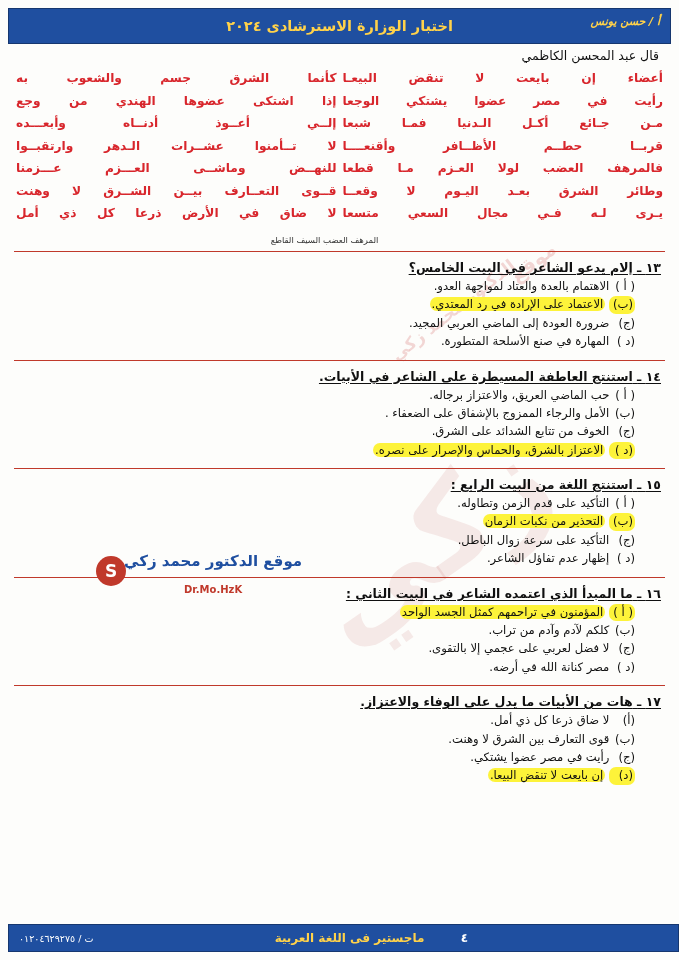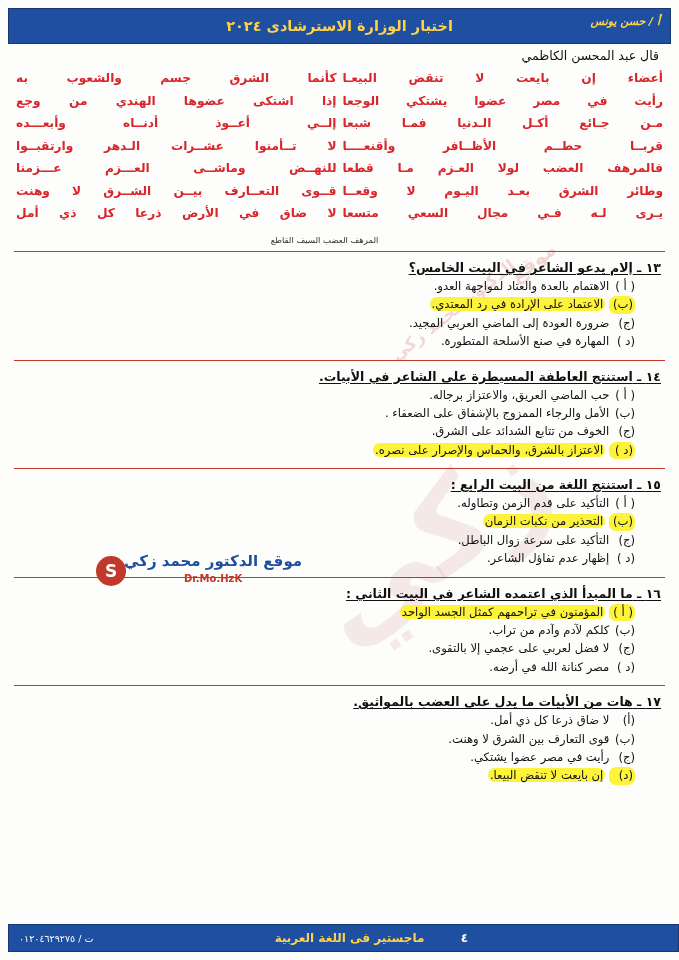--- a/index.html
+++ b/index.html
@@ -117,21 +117,21 @@
     transform:rotate(-35deg);pointer-events:none;font-weight:bold;
   }
   .logo{
     position:absolute;left:124px;top:552px;
     text-align:center;pointer-events:none;
   }
   .logo .lg-main{
     color:#1f4fa0;font-size:15px;font-weight:bold;display:block;
   }
   .logo .lg-sub{
-    color:#c0392b;font-size:10px;font-weight:bold;display:block;margin-top:3px;
+    color:#c0392b;font-size:10px;font-weight:bold;display:block;margin-top:14px;
   }
   .logo-mark{
     position:absolute;left:96px;top:556px;
     width:30px;height:30px;border-radius:50%;
     background:#c0392b;color:#fff;font-size:17px;font-weight:bold;
     display:flex;align-items:center;justify-content:center;
   }
 </style>
 </head>
 <body>
@@ -268,21 +268,21 @@
       <div class="opt">
         <span class="lab">(د )</span>
         <span>مصر كنانة الله في أرضه.</span>
       </div>
     </div>
 
     <hr class="hr">
     <div class="qblock">
       <div class="qtext">
         <span>١٧ ـ</span>
-        <span>هات من الأبيات ما يدل على العضب بالمواثيق.</span>
+        <span>هات من الأبيات ما يدل على الوفاء والاعتزاز.</span>
       </div>
       <div class="opt">
         <span class="lab">(أ)</span>
         <span>لا ضاق ذرعا كل ذي أمل.</span>
       </div>
       <div class="opt">
         <span class="lab">(ب)</span>
         <span>قوى التعارف بين الشرق لا وهنت.</span>
       </div>
       <div class="opt">

